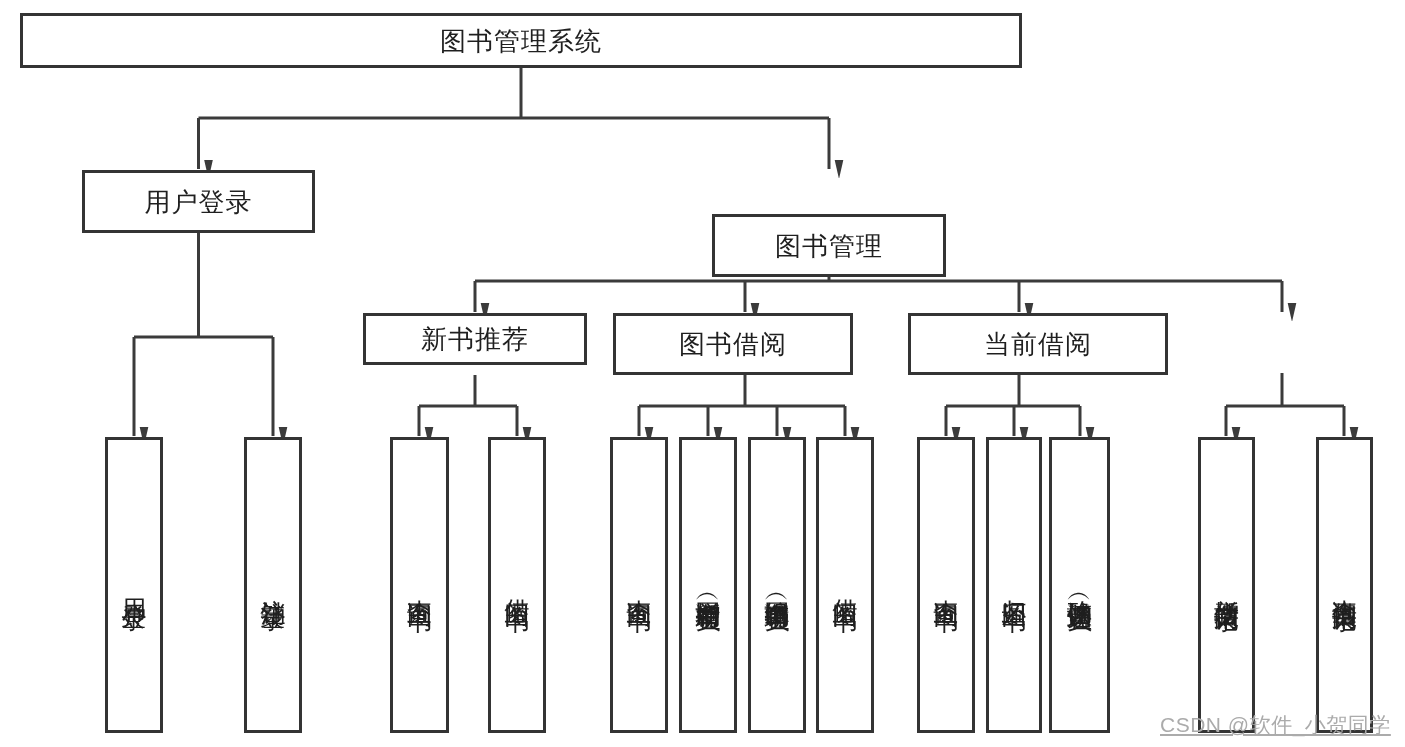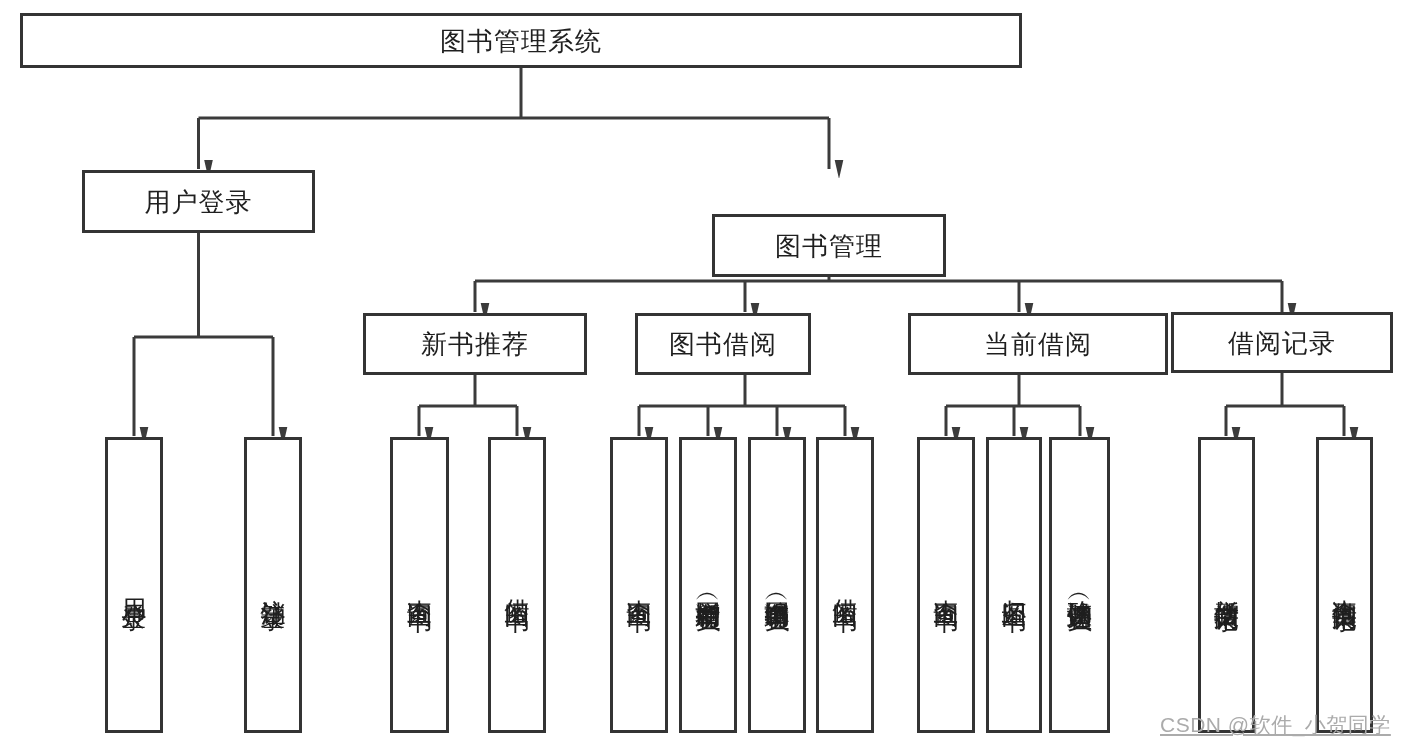--- a/index.html
+++ b/index.html
@@ -113,24 +113,23 @@
       <path d="M1226,406 V436" marker-end="url(#arrowdown)"></path>
       <path d="M1344,406 V436" marker-end="url(#arrowdown)"></path>
     </g>
   </svg>
 
   <div class="node" style="left:20px;top:13px;width:1002px;height:55px;">图书管理系统</div>
 
   <div class="node" style="left:82px;top:170px;width:233px;height:63px;">用户登录</div>
   <div class="node" style="left:712px;top:170px;width:234px;height:63px;margin-top:44px;">图书管理</div>
 
-  <div class="node" style="left:363px;top:313px;width:224px;height:62px;">新书推荐</div>
-  <div class="node" style="left:635px;top:313px;width:176px;height:62px;">图书借阅</div>
+  <div class="node" style="left:363px;top:313px;width:224px;height:52px;">新书推荐</div>
+  <div class="node" style="left:613px;top:313px;width:240px;height:62px;">图书借阅</div>
   <div class="node" style="left:908px;top:313px;width:260px;height:62px;">当前借阅</div>
-  <div class="node" style="left:1171px;top:312px;width:222px;height:61px;">借阅记录</div>
 
   <div class="node vnode" style="left:105px;top:437px;width:58px;height:296px;">用户登录</div>
   <div class="node vnode" style="left:244px;top:437px;width:58px;height:296px;">注销登录</div>
 
   <div class="node vnode" style="left:390px;top:437px;width:59px;height:296px;">查询图书</div>
   <div class="node vnode" style="left:488px;top:437px;width:58px;height:296px;">借阅图书</div>
 
   <div class="node vnode" style="left:610px;top:437px;width:58px;height:296px;">查询图书</div>
   <div class="node vnode" style="left:679px;top:437px;width:58px;height:296px;letter-spacing:1px;">新增图书（管理员）</div>
   <div class="node vnode" style="left:748px;top:437px;width:58px;height:296px;letter-spacing:1px;">编辑图书（管理员）</div>

